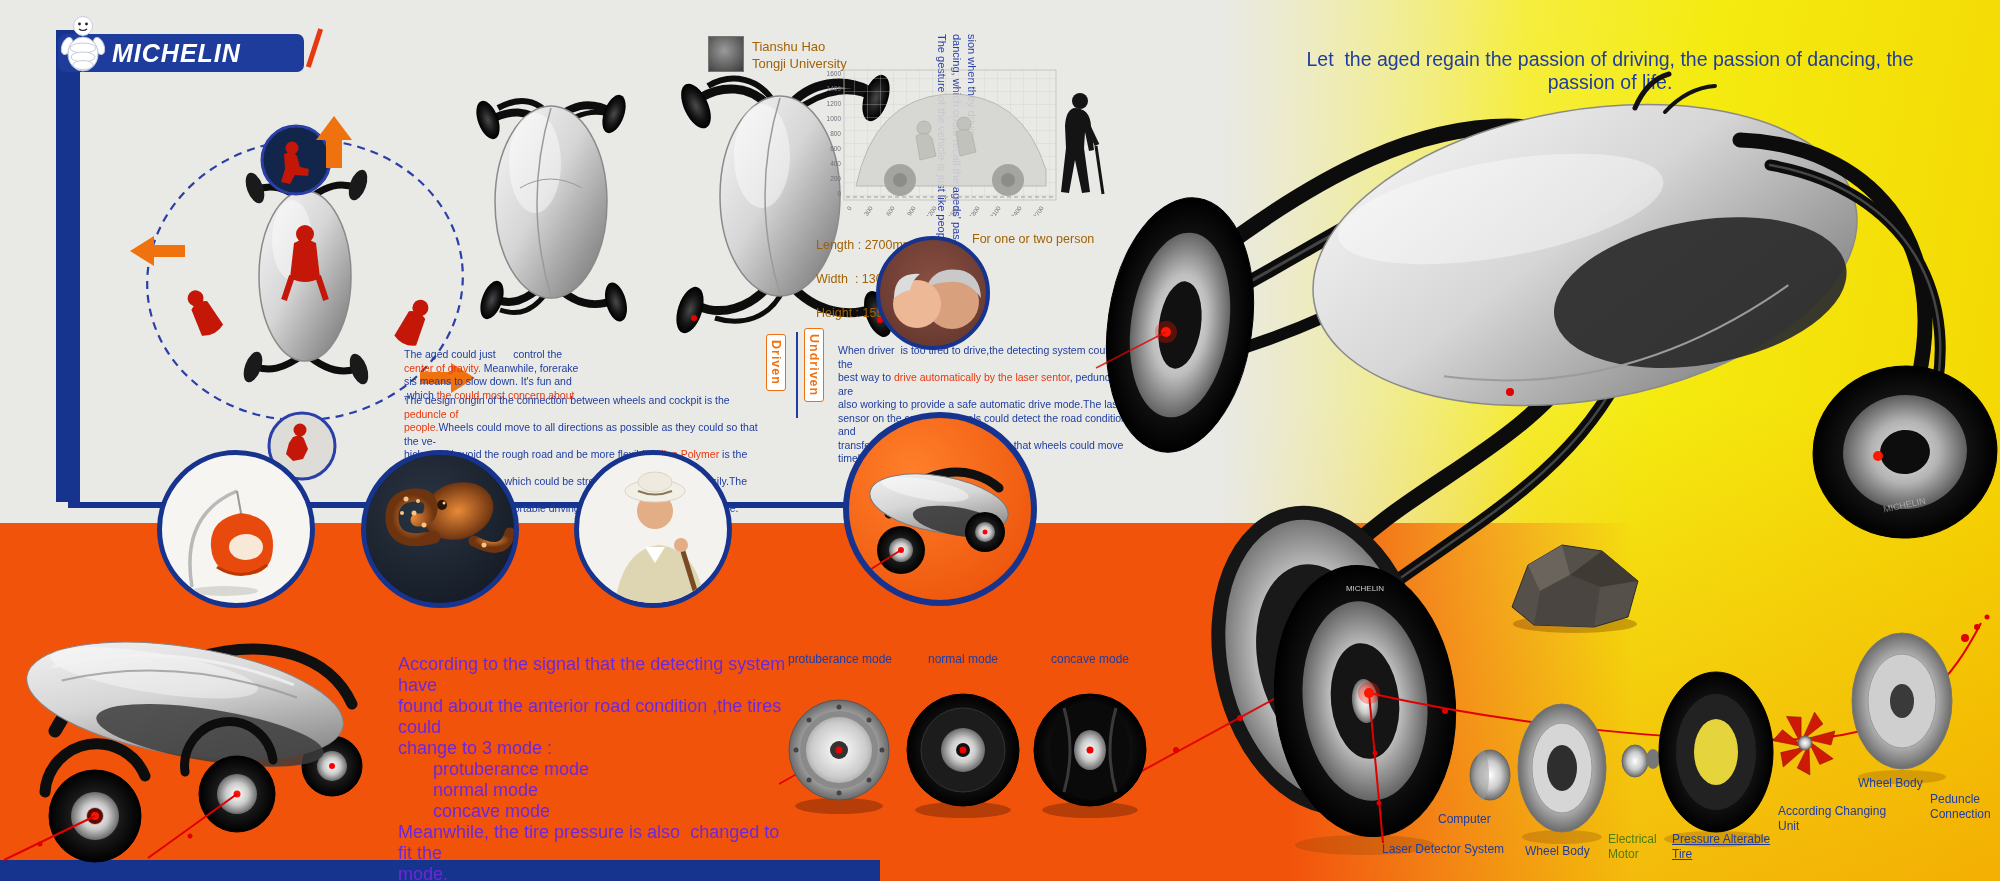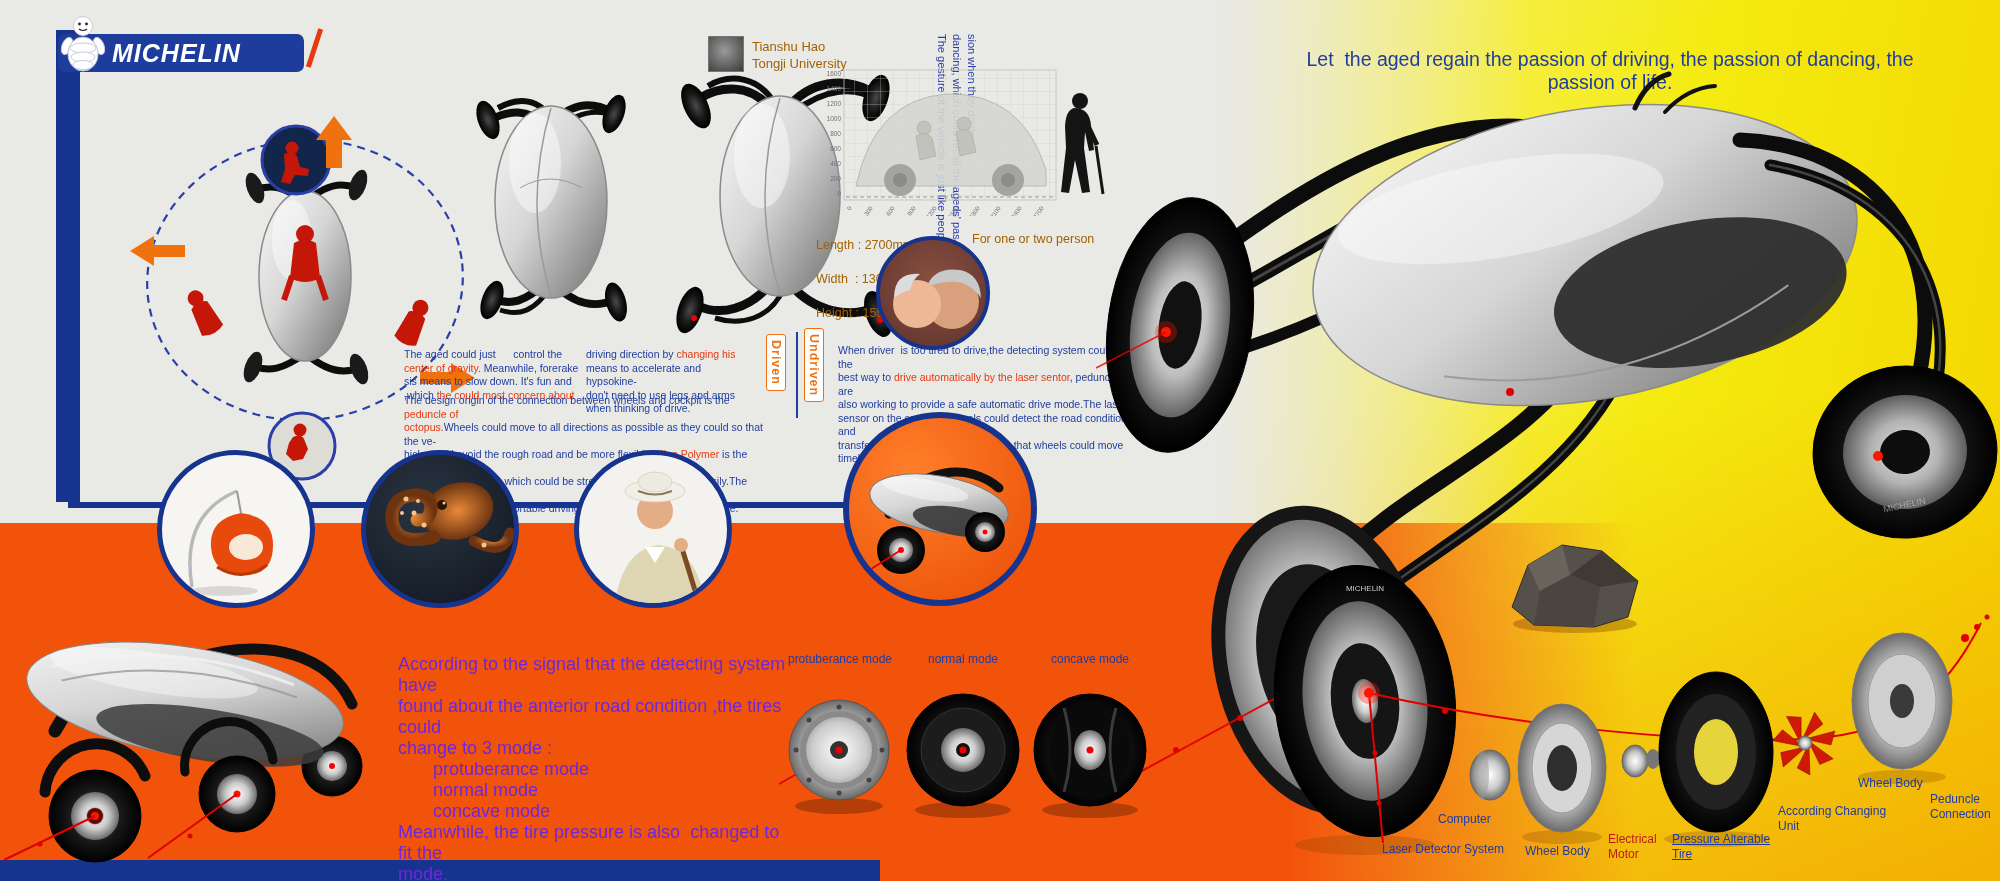--- a/index.html
+++ b/index.html
@@ -173,26 +173,22 @@
       <ellipse cx="340" cy="128" rx="60" ry="100" fill="url(#gBody)" stroke="#8a8a8a" stroke-width="1.5"></ellipse>
       <ellipse cx="322" cy="88" rx="28" ry="52" fill="#ffffff" opacity="0.45"></ellipse>
       <path d="M340,30 q-30,98 0,196" stroke="#9a9a9a" stroke-width="1.5" fill="none"></path>
     </g>
   </svg>
 
   <div class="abs small pre" style="left:404px;top:348px;width:175px;color:#1f3da0;"><span>The aged could just &nbsp;&nbsp;&nbsp;&nbsp; control the
 </span><span style="color: rgb(232, 56, 13);">center of gravity.</span><span> Meanwhile, forerake
 sis means to slow down. It's fun and
 ,which </span><span style="color: rgb(232, 56, 13);">the could most concern about</span></div>
-  <div class="abs small pre" style="left:586px;top:348px;width:168px;color:#1f3da0;"><span>driving direction by </span><span style="color: rgb(232, 56, 13);">changing his</span><span>
-means to accelerate and hypsokine-
-don't need to use legs and arms
-when thinking of drive.</span></div>
   <div class="abs small pre" style="left:404px;top:394px;width:368px;color:#1f3da0;"><span>The design origin of the connection between wheels and cockpit is the </span><span style="color: rgb(232, 56, 13);">peduncle of
-octopus.</span><span>Wheels could move to all directions as possible as they could so that the ve-
+people.</span><span>Wheels could move to all directions as possible as they could so that the ve-
 hicle could avoid the rough road and be more flexible. </span><span style="color: rgb(232, 56, 13);">Hign Polymer</span><span> is the main ma-
 terial of the peduncle,which could be stretch out and draw back easily.The aged need
 a more stable and comfortable driving environment if &nbsp;they wish to drive.</span></div>
 
   <div class="abs vlabel" style="left:766px;top:334px;">Driven</div>
   <div class="abs" style="left:796px;top:332px;width:2px;height:86px;background:#1f3da0;"></div>
   <div class="abs vlabel" style="left:804px;top:328px;">Undriven</div>
   <div class="abs small pre" style="left:838px;top:344px;width:302px;color:#1f3da0;"><span>When driver &nbsp;is too tired to drive,the detecting system could find the
 best way to </span><span style="color: rgb(232, 56, 13);">drive automatically by the laser sentor</span><span>, peduncles are
 also working to provide a safe automatic drive mode.The laser
@@ -541,21 +537,21 @@
     <g>
       <ellipse cx="637" cy="148" rx="50" ry="68" fill="url(#gSilverR)" stroke="#777"></ellipse>
       <ellipse cx="637" cy="148" rx="34" ry="47" fill="#cfcfcf" stroke="#9a9a9a"></ellipse>
       <ellipse cx="637" cy="148" rx="12" ry="17" fill="#3a3a3a"></ellipse>
     </g>
   </svg>
 
   <div class="abs pre" style="left:1438px;top:812px;font-size:12px;color:#1f3da0;">Computer</div>
   <div class="abs pre" style="left:1382px;top:842px;font-size:12px;color:#1f3da0;">Laser Detector System</div>
   <div class="abs pre" style="left:1525px;top:844px;font-size:12px;color:#1f3da0;">Wheel Body</div>
-  <div class="abs pre" style="left:1608px;top:832px;font-size:12px;line-height:15px;color:#b91c1c;">Electrical
+  <div class="abs pre" style="left:1608px;top:832px;font-size:12px;line-height:15px;color:#4d7c0f;">Electrical
 Motor</div>
   <div class="abs pre" style="left:1672px;top:832px;font-size:12px;line-height:15px;color:#1f3da0;text-decoration:underline;">Pressure Alterable
 Tire</div>
   <div class="abs pre" style="left:1778px;top:804px;font-size:12px;line-height:15px;color:#1f3da0;">According Changing
 Unit</div>
   <div class="abs pre" style="left:1858px;top:776px;font-size:12px;color:#1f3da0;">Wheel Body</div>
   <div class="abs pre" style="left:1930px;top:792px;font-size:12px;line-height:15px;color:#1f3da0;">Peduncle
 Connection</div>
 
 </div>

